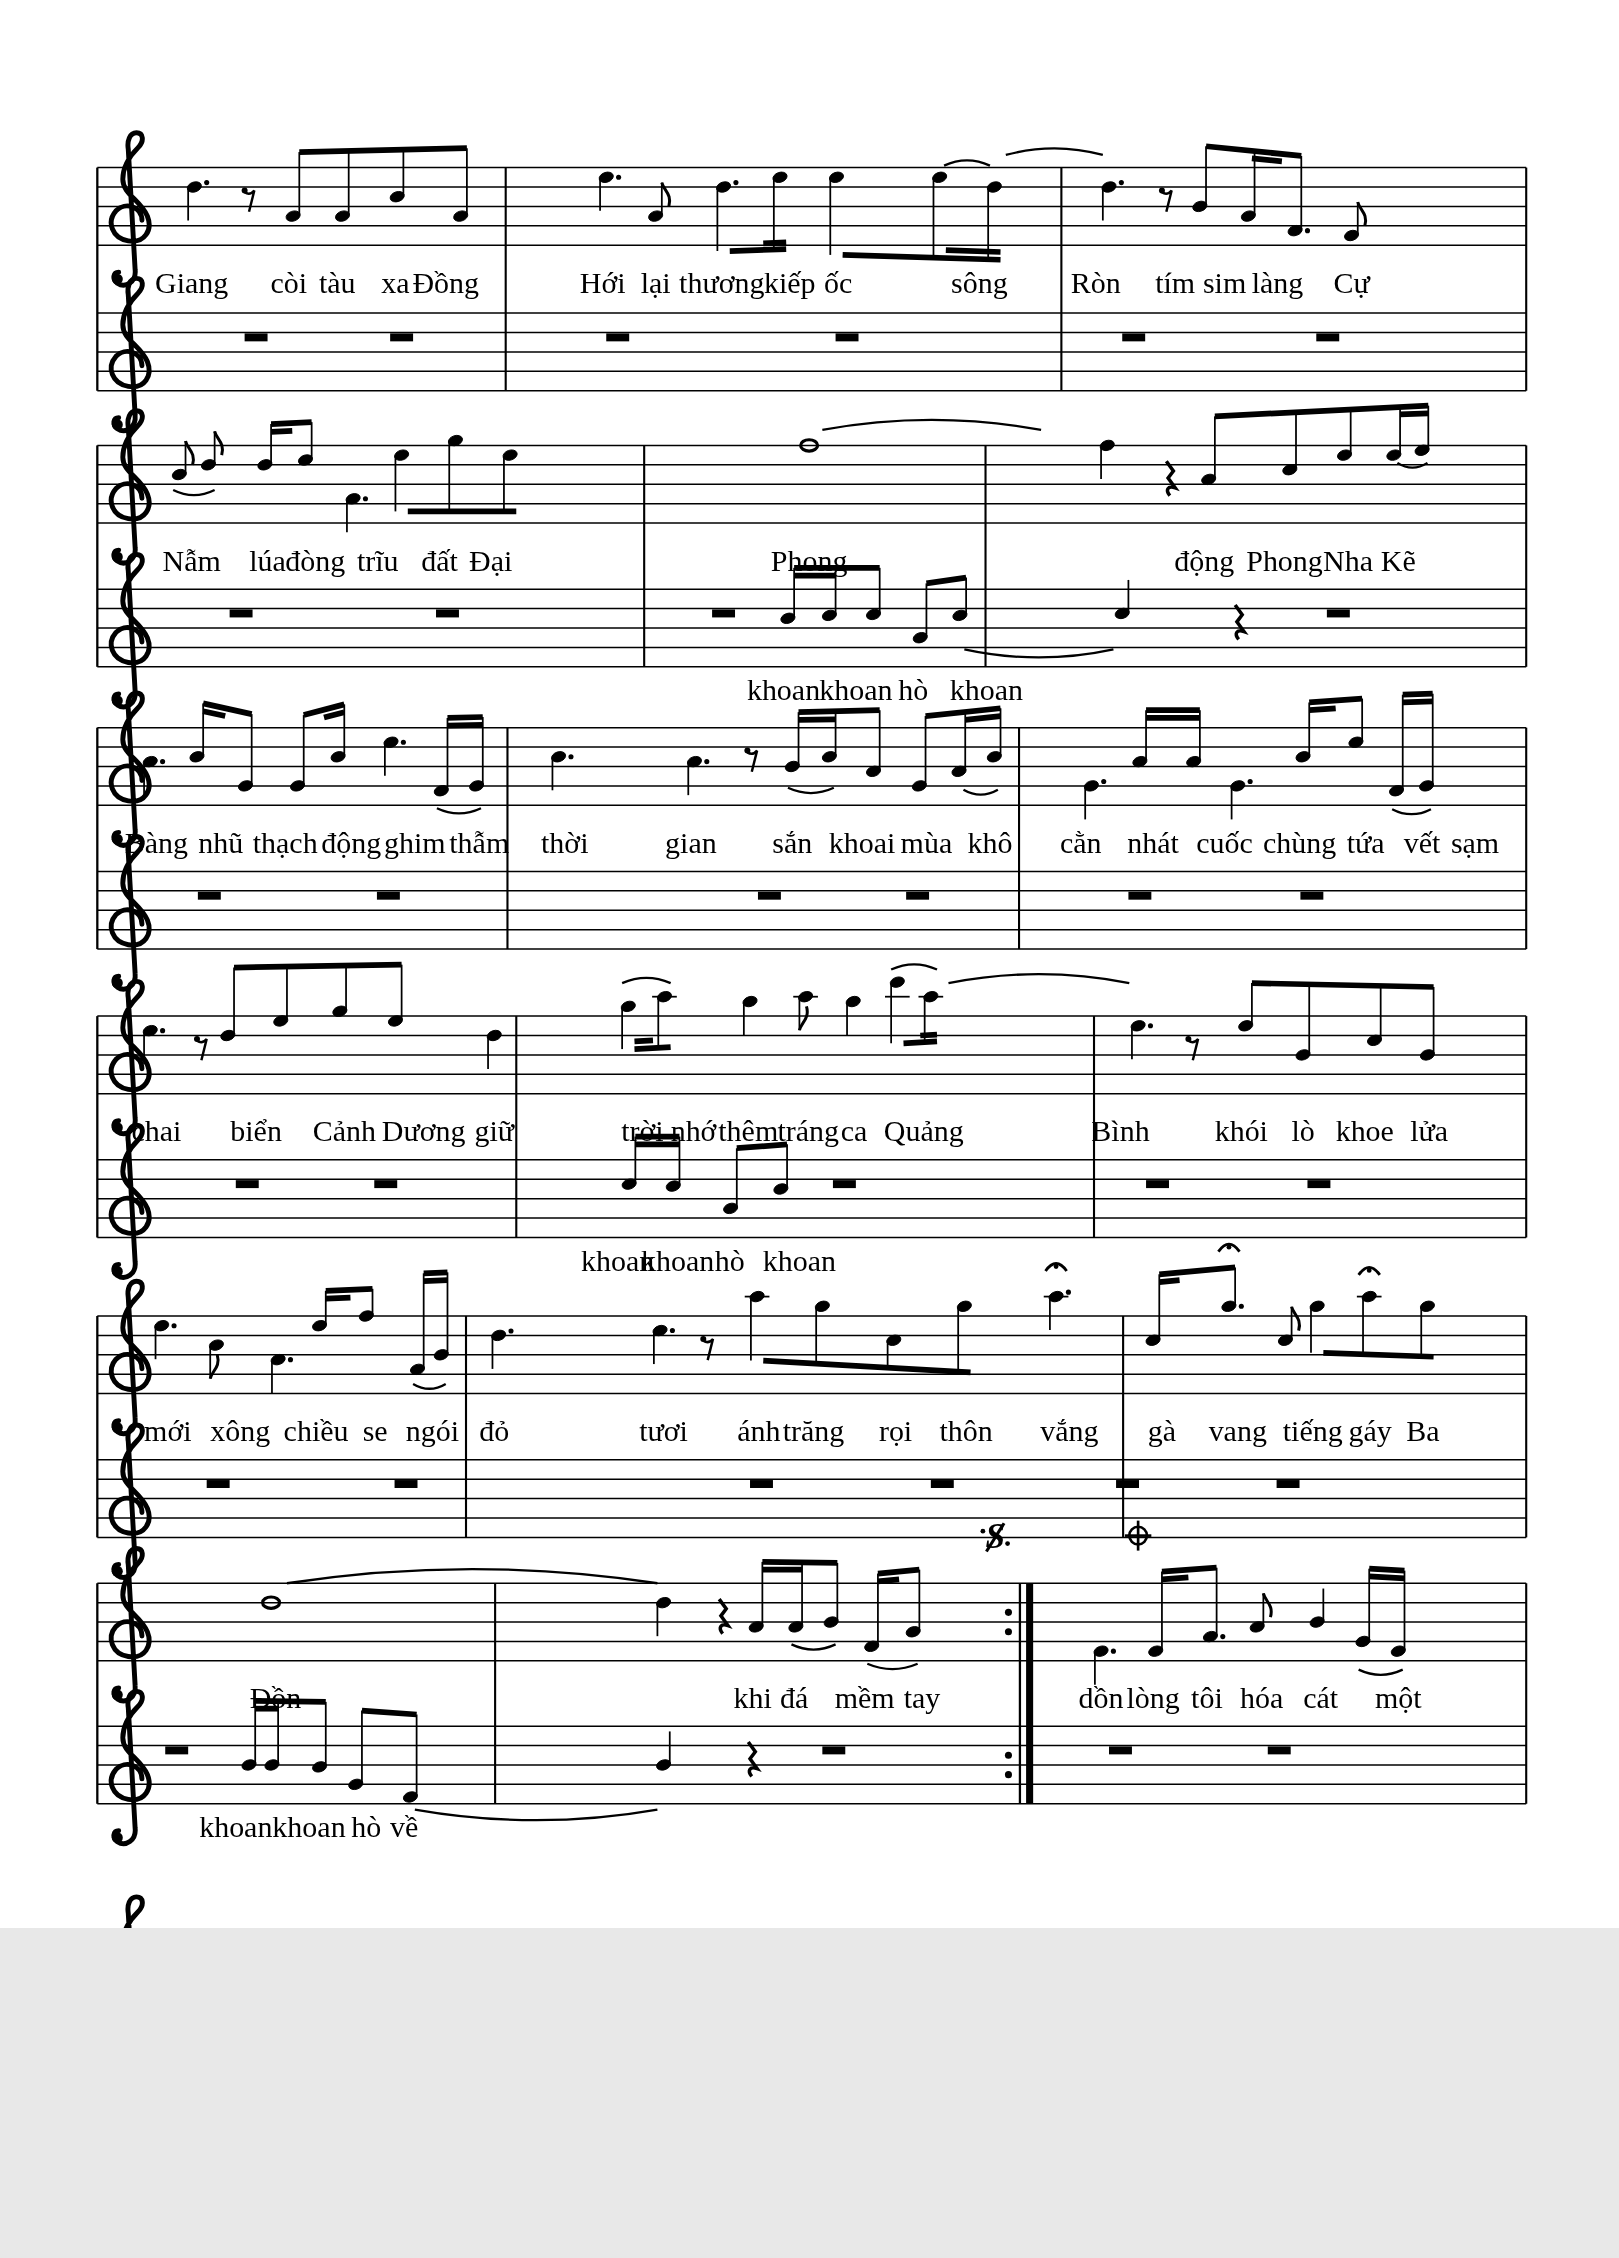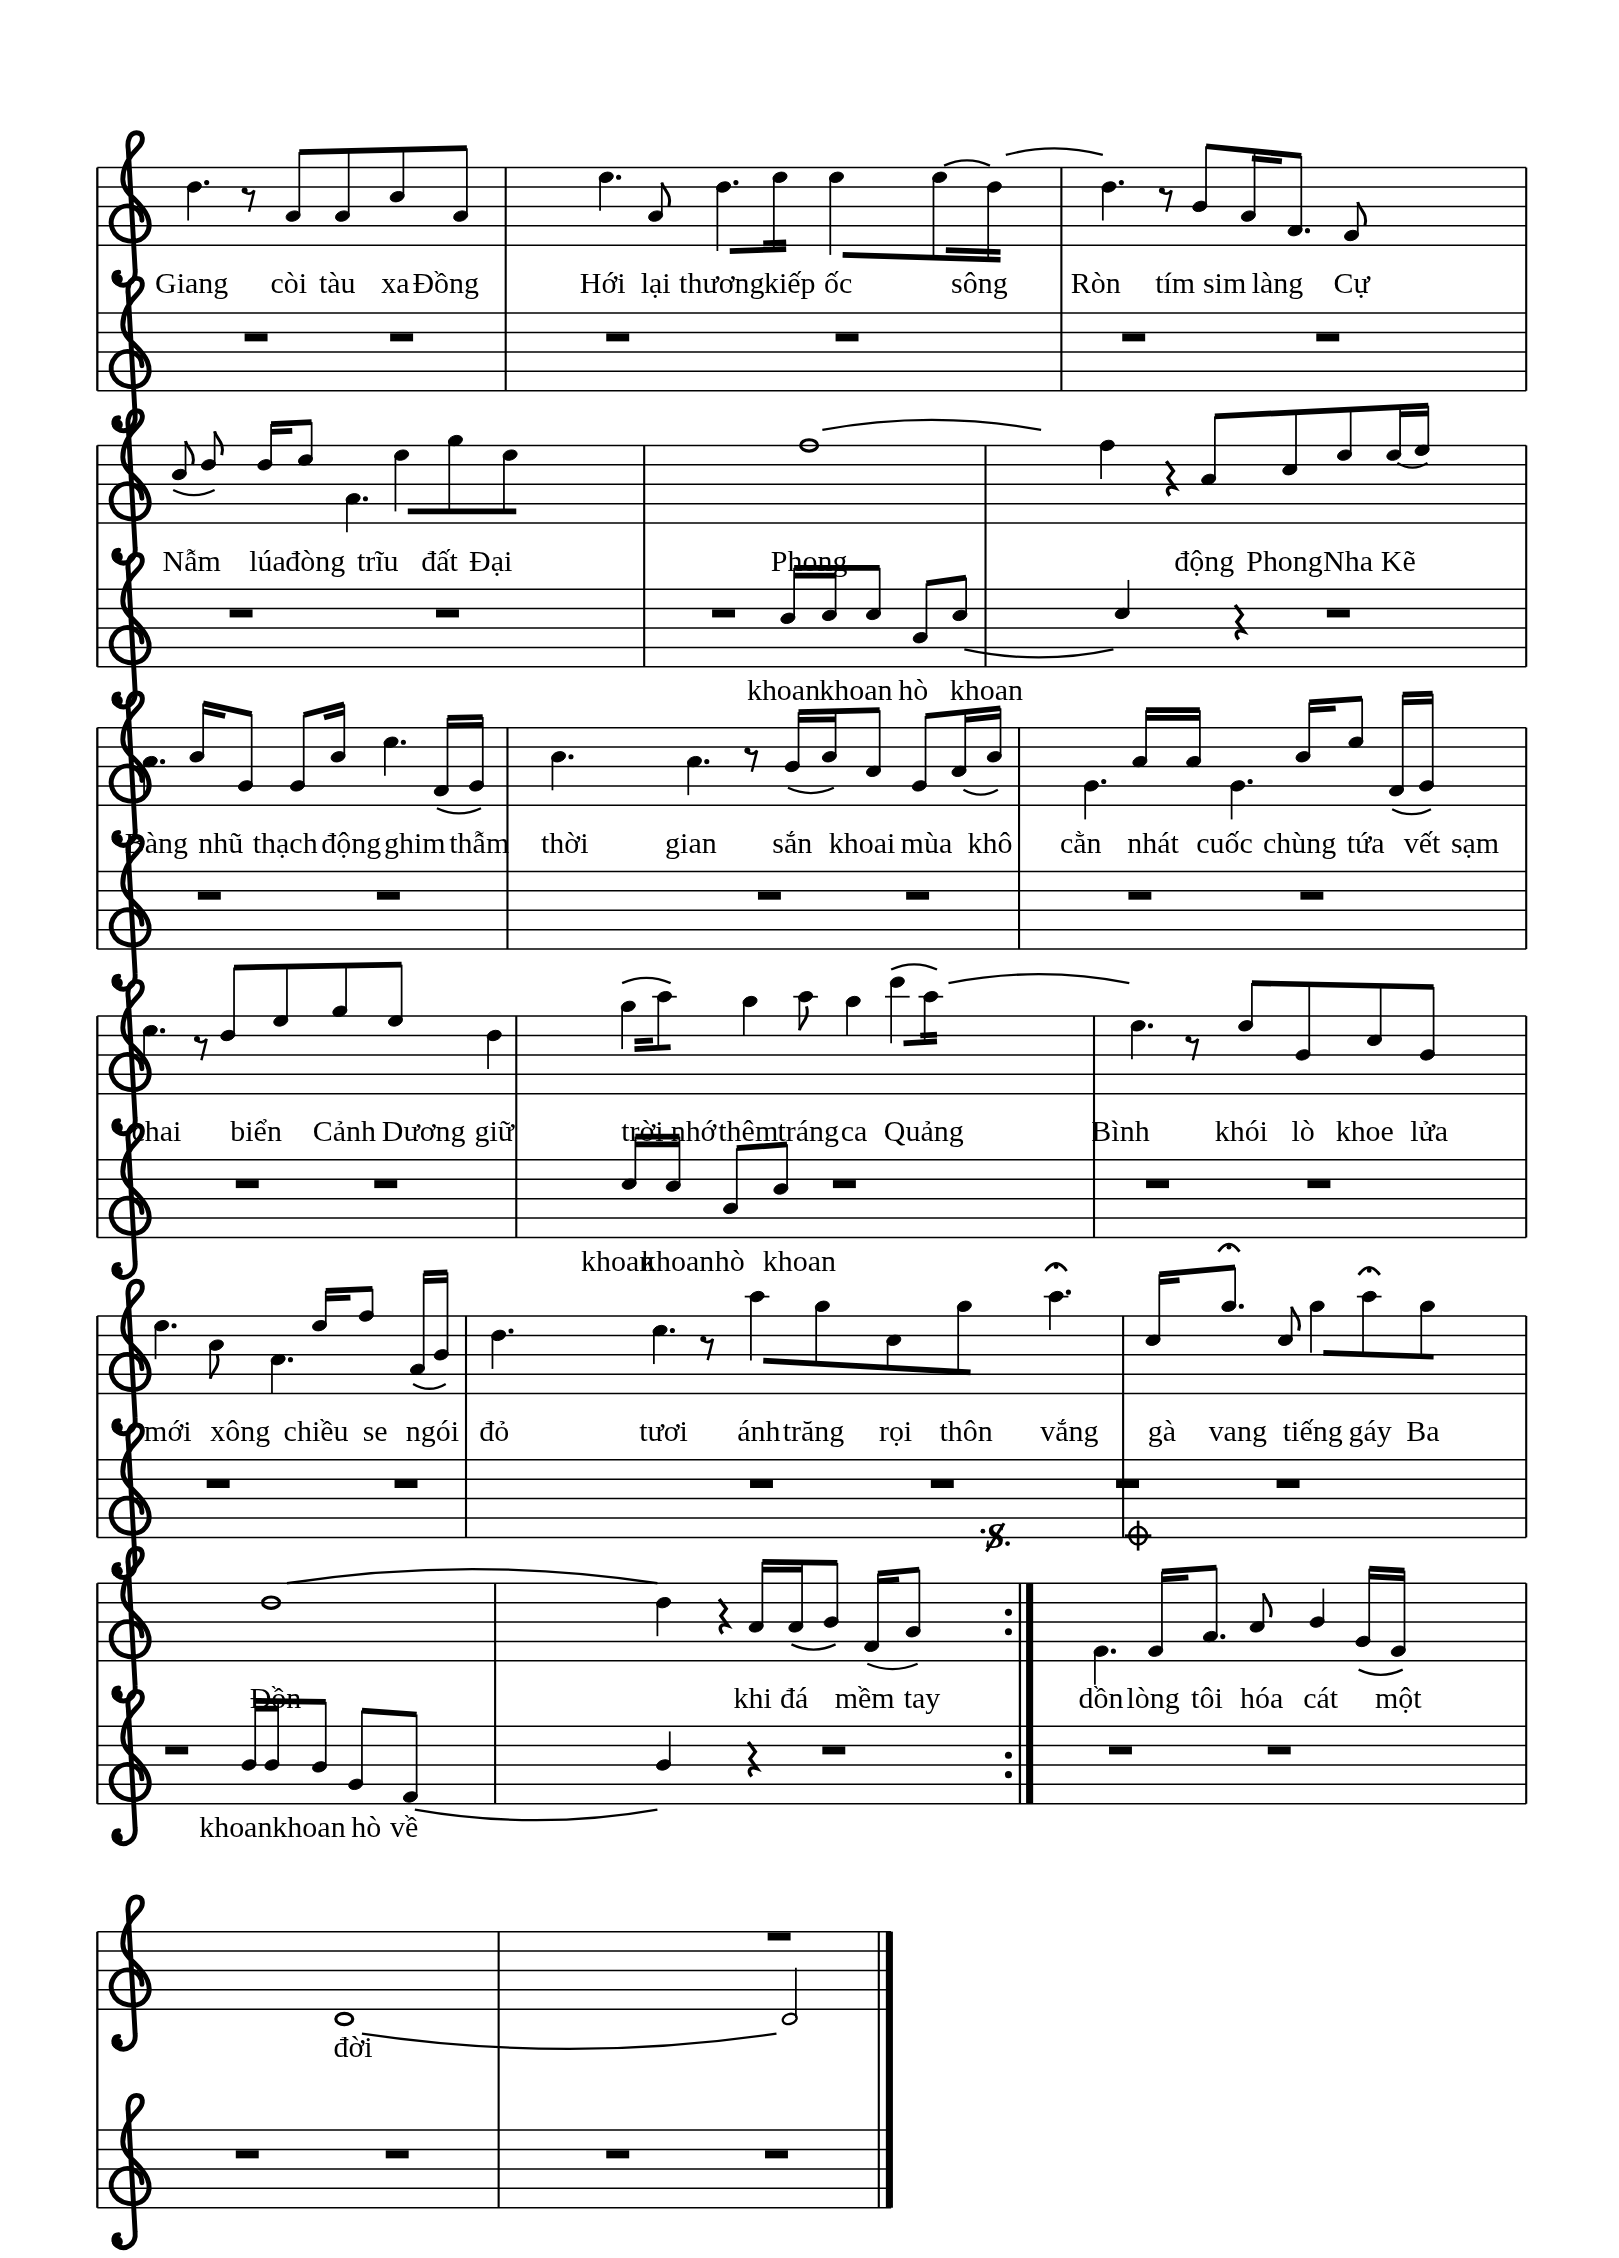--- a/index.html
+++ b/index.html
@@ -1,16 +1,16 @@
 <!DOCTYPE html>
 <html style="font-size:14px"><head>
 <meta charset="utf-8">
 <style>
   html,body{margin:0;padding:0;background:#e8e8e8;}
-  #page{position:relative;width:1620px;height:2258px;background:#ffffff;margin:0 auto;overflow:hidden;}
+  #page{position:relative;width:1620px;height:1928px;background:#ffffff;margin:0 auto;overflow:hidden;}
   svg text{font-family:"Liberation Serif","DejaVu Serif",serif;}
 </style>
 </head>
 <body>
 
 <div id="page">
   <svg id="score" width="1620" height="2258" viewBox="0 0 1836 2560" xmlns="http://www.w3.org/2000/svg">
       <g>
         <line x1="110" y1="190" x2="1730" y2="190" stroke="#000000" stroke-width="1.7"></line>
         <line x1="110" y1="212" x2="1730" y2="212" stroke="#000000" stroke-width="1.7"></line>

